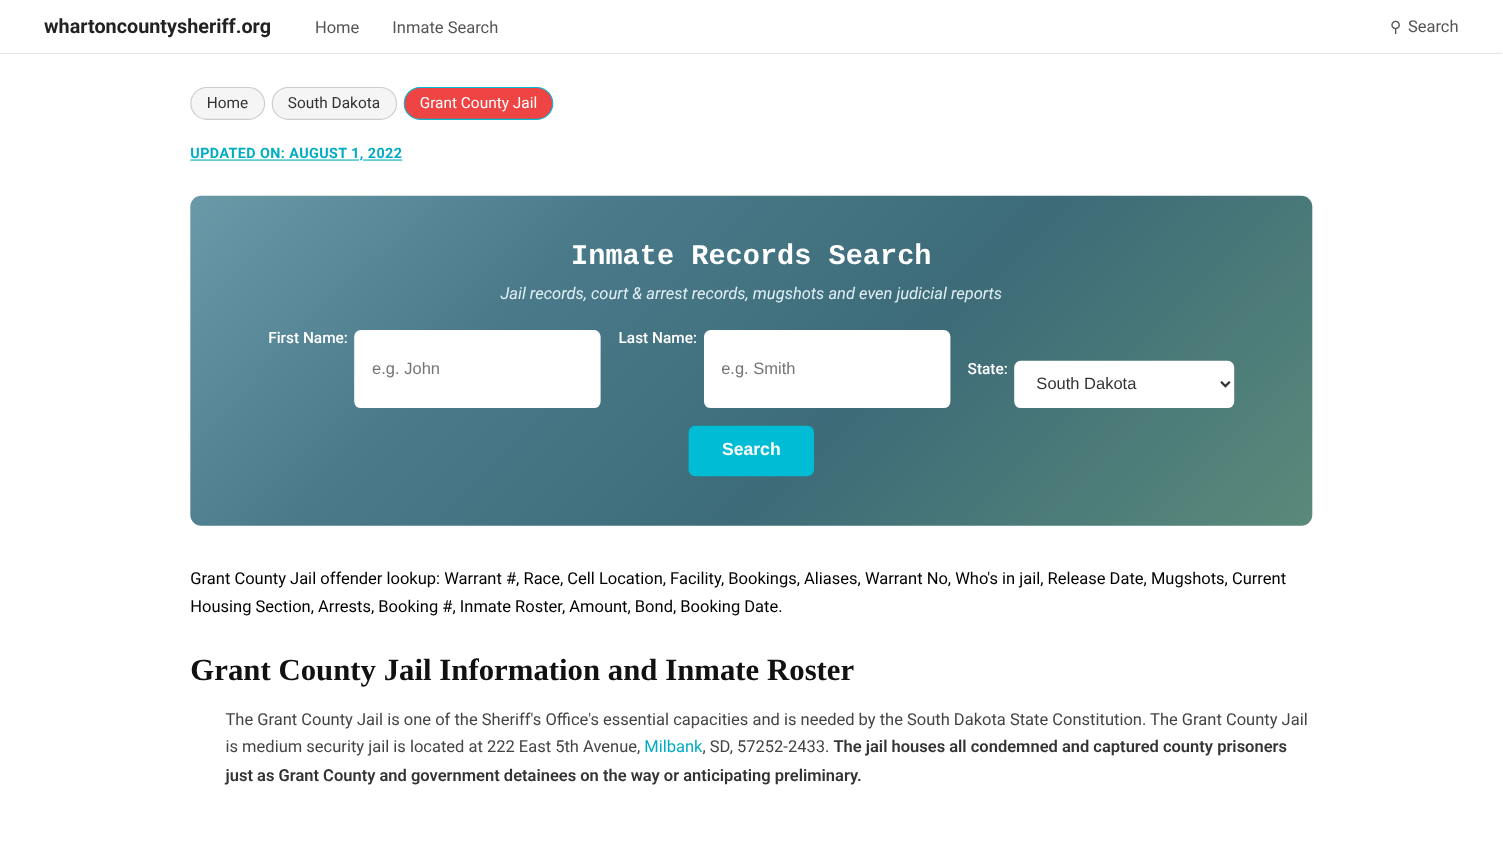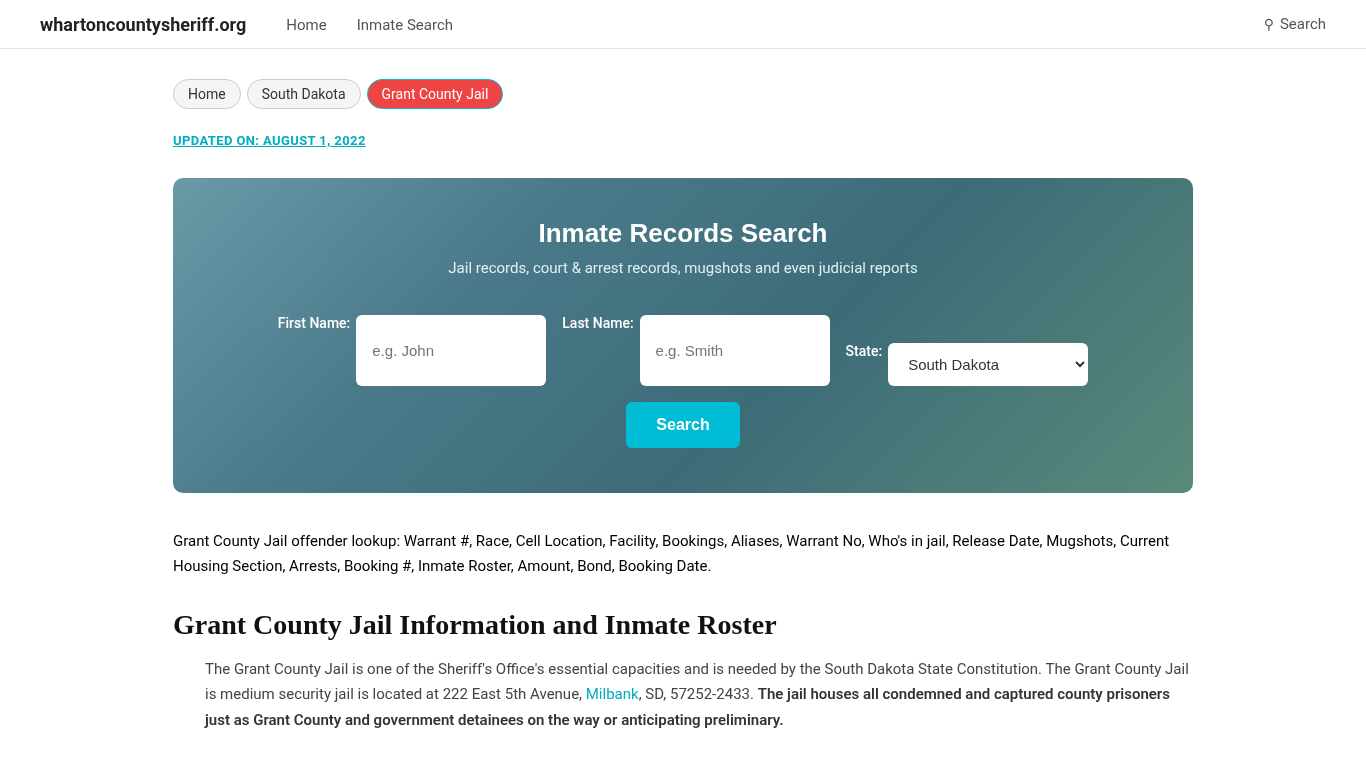--- a/index.html
+++ b/index.html
@@ -101,26 +101,27 @@
       border-radius: 10px;
       padding: 40px 60px 45px;
       margin-bottom: 36px;
       text-align: center;
     }
     .search-box-title {
       font-size: 26px;
       font-weight: 800;
       color: #fff;
       margin-bottom: 10px;
-      font-family: Liberation Sans, sans-serif;
+      font-family: Liberation Mono, monospace;
     }
     .search-box-subtitle {
       font-size: 15px;
       color: #e0f0f5;
-      margin-bottom: 38px;
+      margin-bottom: 24px;
+      font-style: italic;
     }
     .search-form {
       display: flex;
       align-items: flex-end;
       justify-content: center;
       gap: 16px;
       flex-wrap: wrap;
     }
     .form-group {
       display: flex;
@@ -132,21 +133,21 @@
       font-size: 14px;
       color: #fff;
       font-weight: 500;
     }
     .form-input {
       padding: 27px 16px;
       border-radius: 6px;
       border: none;
       font-size: 15px;
       color: #0f766e;
-      width: 190px;
+      width: 224px;
       outline: none;
     }
     .form-select {
       padding: 12px 16px;
       border-radius: 6px;
       border: none;
       font-size: 15px;
       color: #333;
       width: 200px;
       outline: none;

